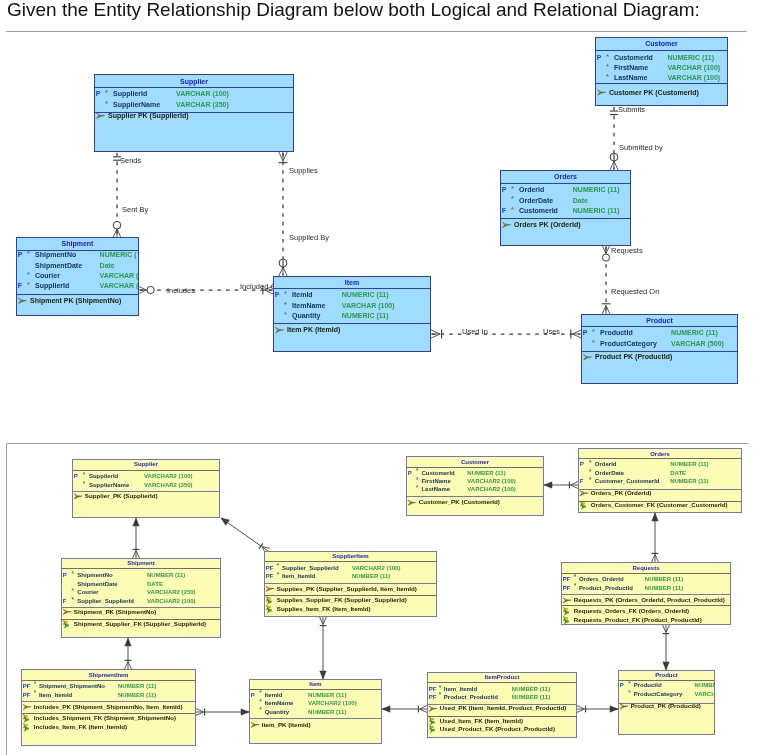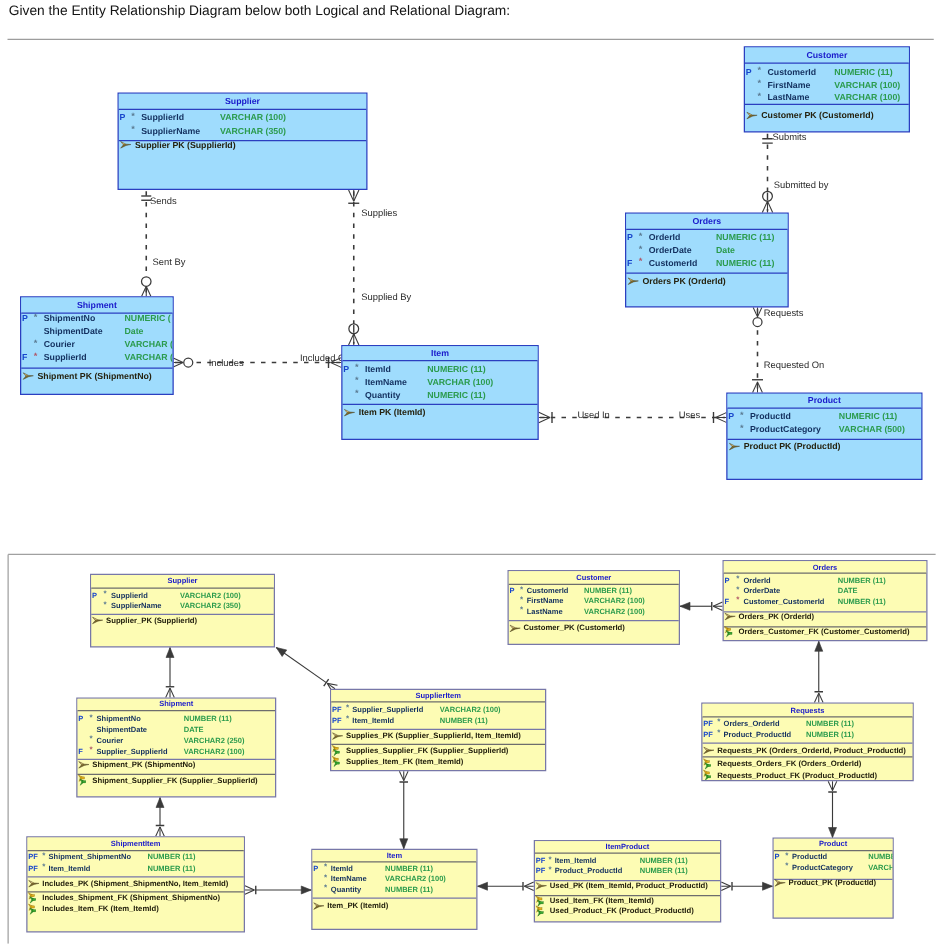--- a/index.html
+++ b/index.html
@@ -1,20 +1,20 @@
 <!DOCTYPE html>
 <html><head>
 <meta charset="utf-8">
 <title>Entity Relationship Diagram</title>
 <style>
   html,body{margin:0;padding:0;background:#ffffff;}
   body{width:761px;height:755px;overflow:hidden;
        font-family:"Liberation Sans",sans-serif;-webkit-font-smoothing:antialiased;}
   #page{position:relative;width:761px;height:755px;background:#fff;}
-  #q-title{position:absolute;left:7px;top:1px;font-size:11px;line-height:17px;
+  #q-title{position:absolute;left:7px;top:1px;font-size:19px;line-height:17px;
            color:#121212;white-space:nowrap;letter-spacing:0px;}
   #hr{position:absolute;left:6px;top:31px;width:741px;height:1px;background:#9d9d9d;}
   #diagram{position:absolute;left:0;top:0;}
   text{font-family:"Liberation Sans",sans-serif;}
   .ent-name{font-weight:bold;text-anchor:middle;}
   .attr,.keytxt{font-weight:bold;}
   .L .ent-name{font-size:7.0px;}  .L .attr{font-size:7.0px;} .L .keytxt{font-size:7.0px;}
   .L .star{font-size:7.4px;font-weight:bold;}
   .R .ent-name{font-size:6.0px;}  .R .attr{font-size:6.0px;} .R .keytxt{font-size:6.2px;}
   .R .star{font-size:6.4px;font-weight:bold;}

